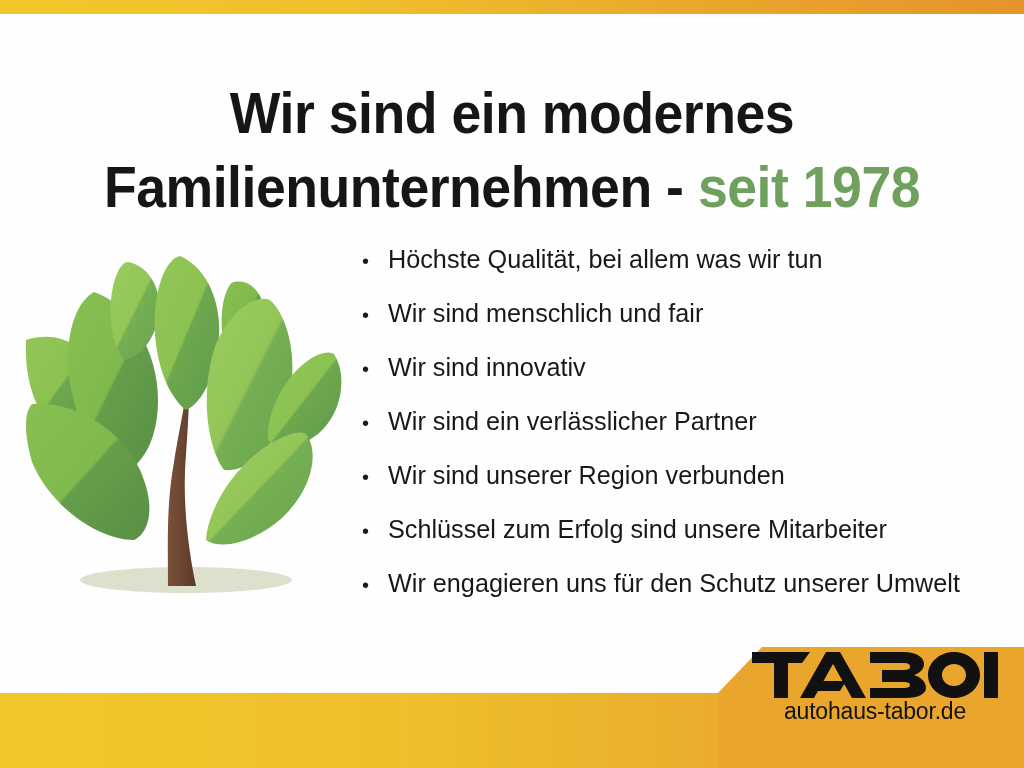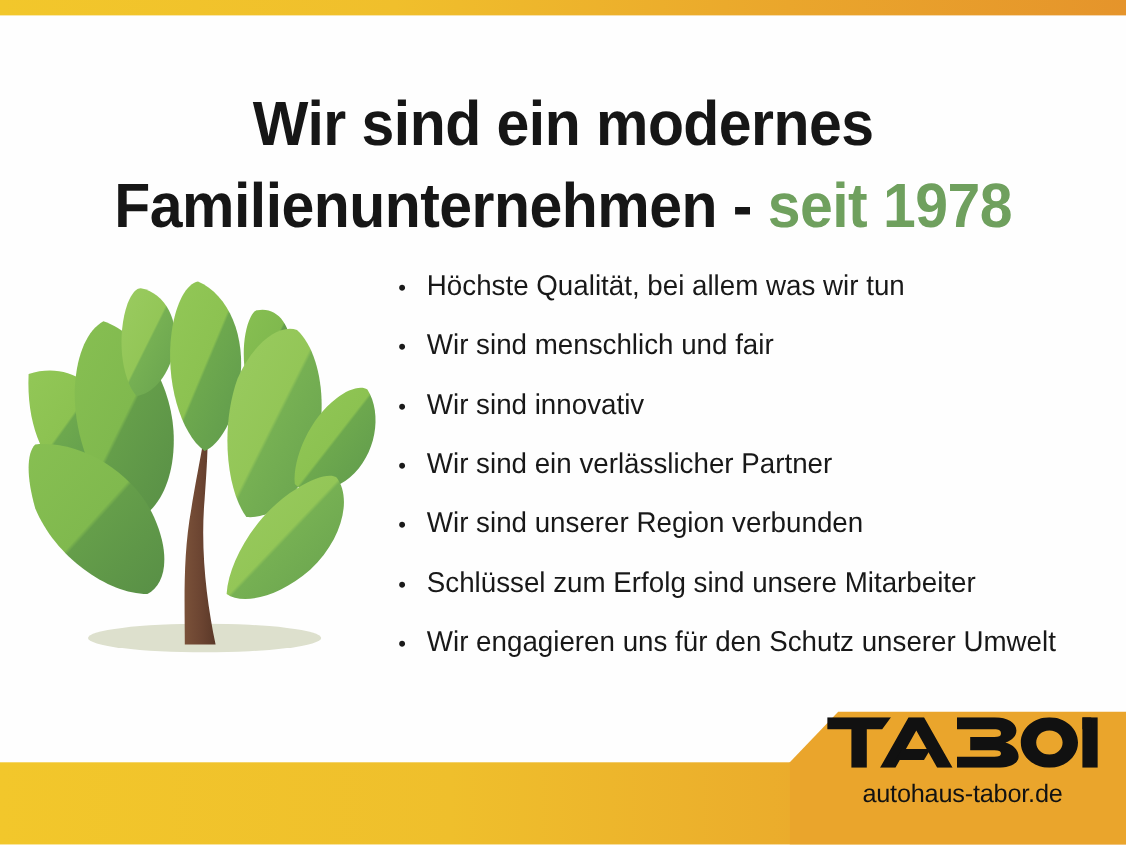--- a/index.html
+++ b/index.html
@@ -125,21 +125,21 @@
     top: 652px;
     width: 272px;
     height: 110px;
   }
   .logo-mark svg {
     display: block;
     width: 246px;
     height: 46px;
   }
   .logo-url {
-    margin-top: 10px;
+    margin-top: 0;
     width: 246px;
     text-align: center;
     font-family: "Liberation Sans", sans-serif;
     font-size: 23px;
     line-height: 26px;
     color: #121212;
     letter-spacing: -0.2px;
   }
 </style>
 </head>

